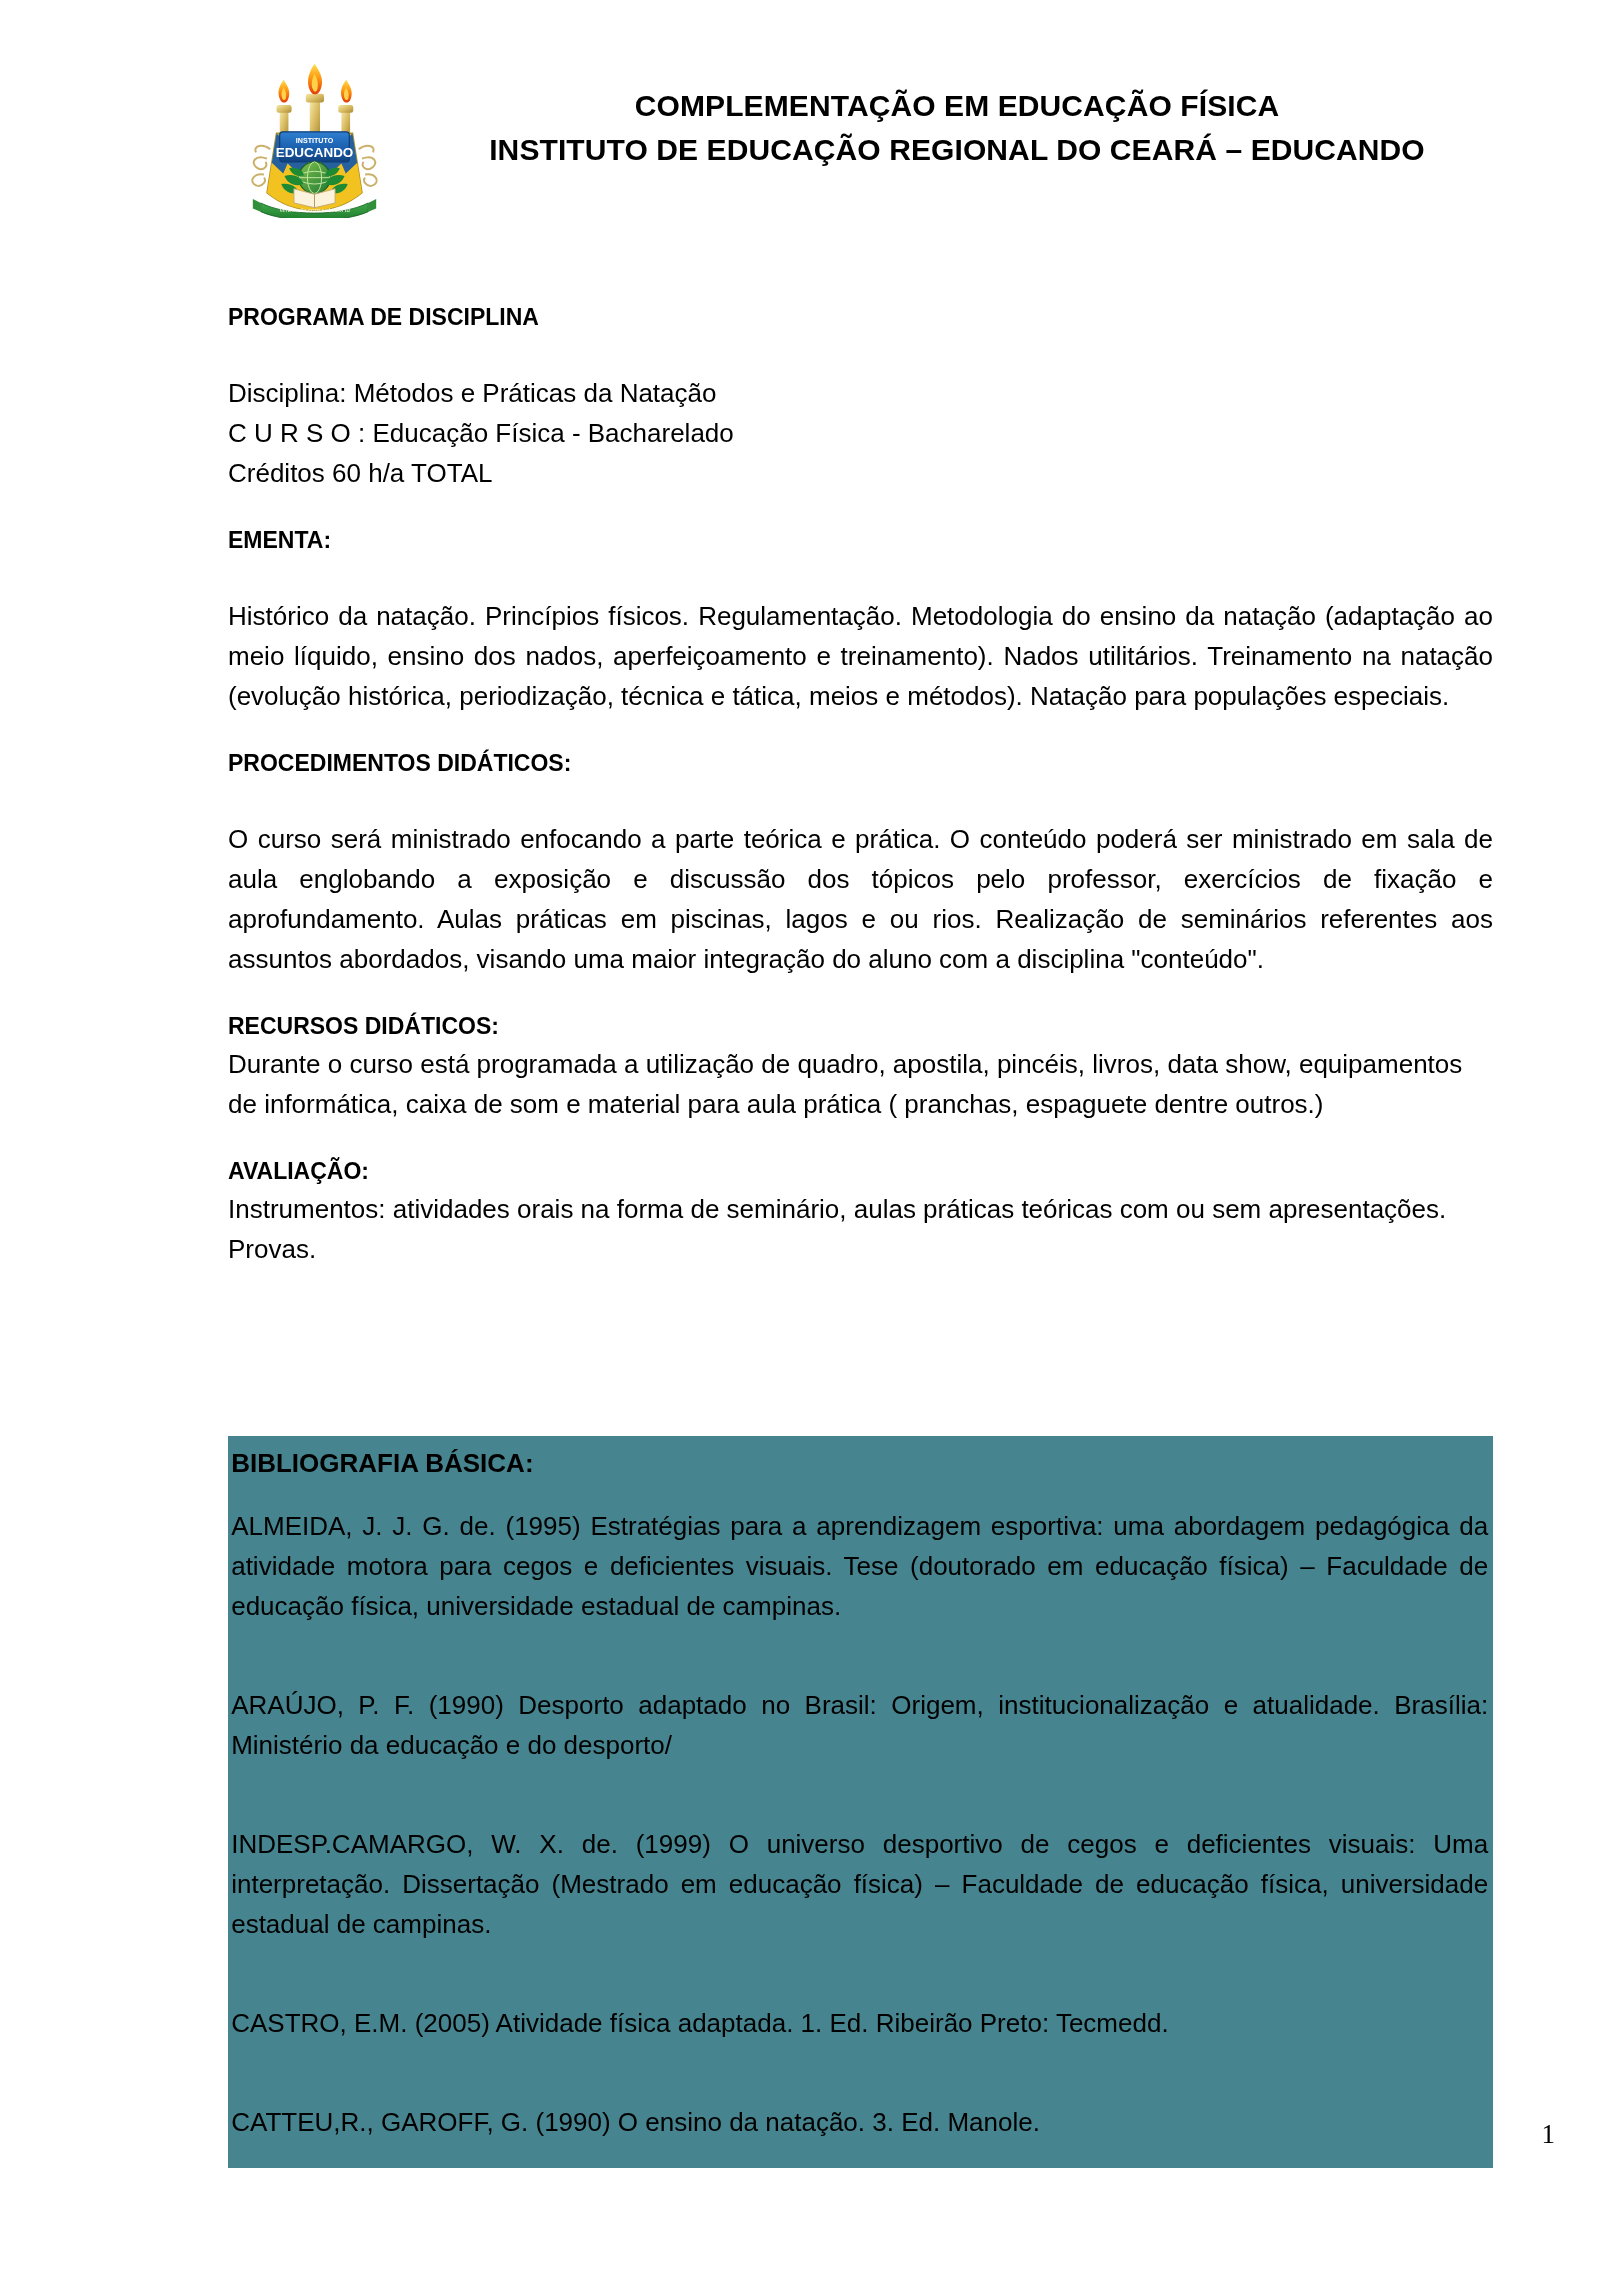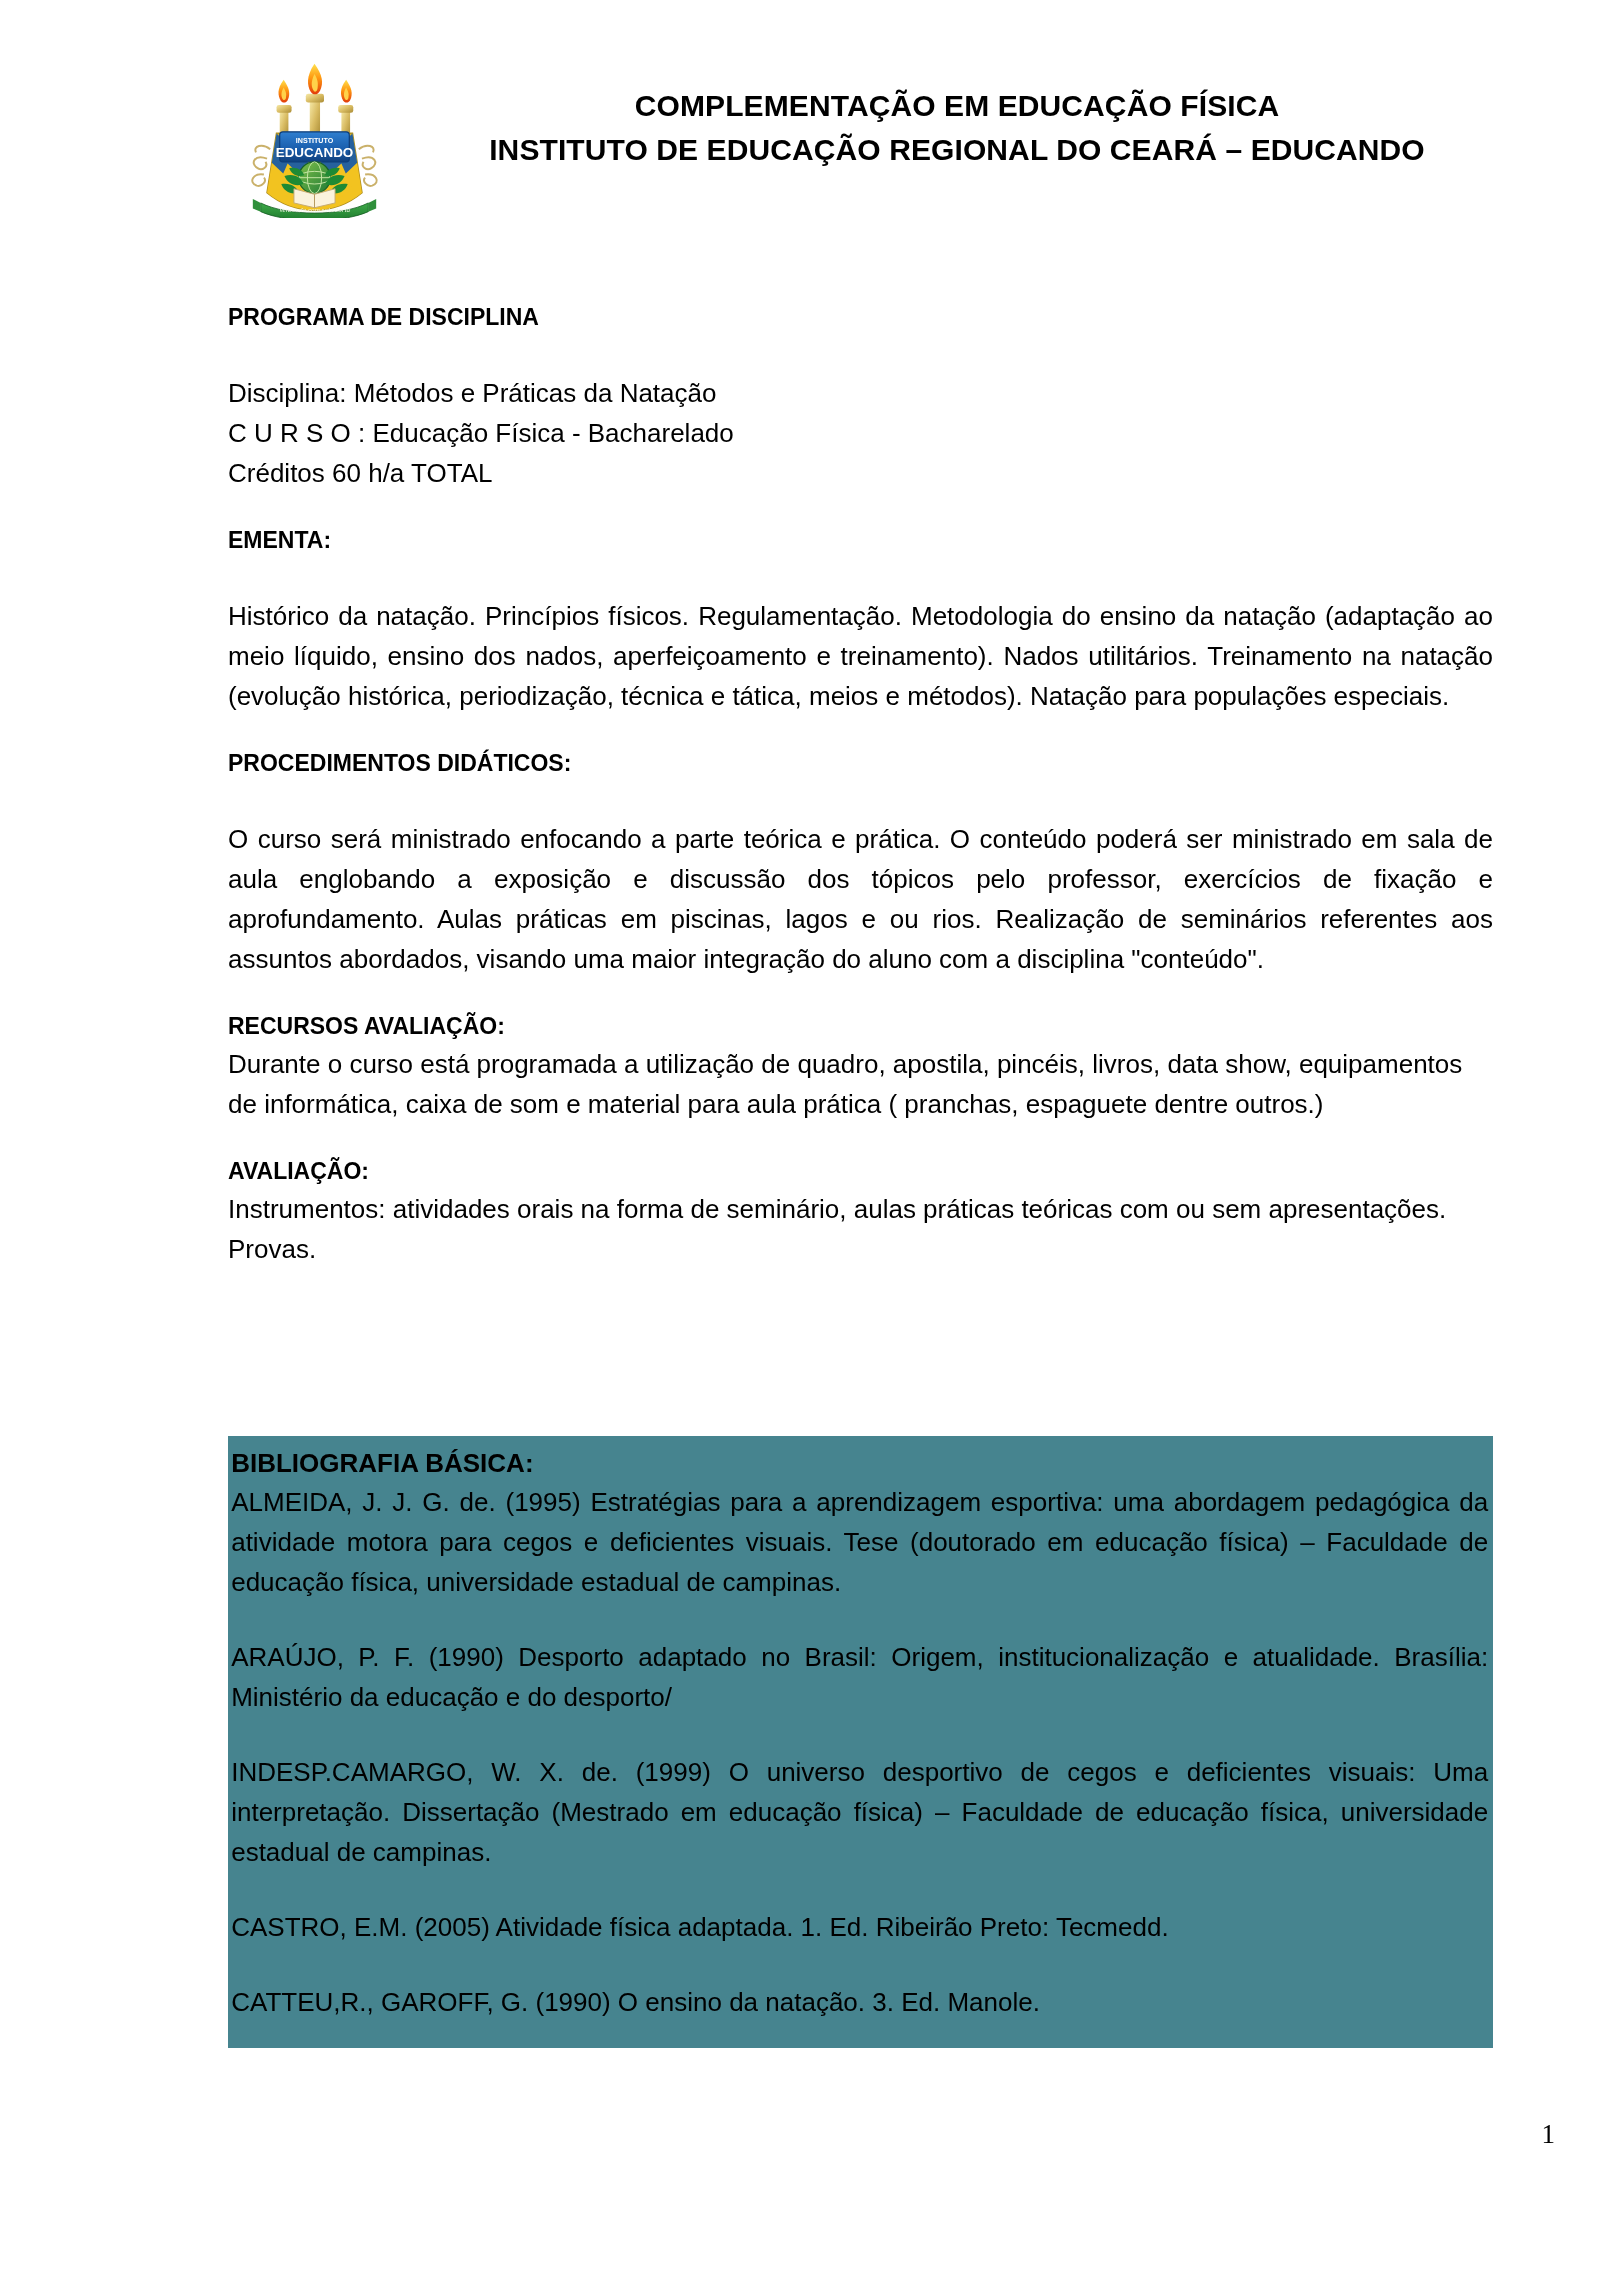--- a/index.html
+++ b/index.html
@@ -103,20 +103,21 @@
     line-height: 38px;
     color: #000000;
   }
   .biblio-entry {
     font-family: "Liberation Sans", sans-serif;
     font-size: 26px;
     line-height: 40px;
     color: #000000;
     text-align: justify;
     text-justify: inter-word;
+    margin-top: 24px;
   }
   .biblio-entry.noj { text-align: left; }
   .biblio-space { height: 35px; }
 
   
   .page-number {
     position: absolute;
     right: 68px;
     top: 2118px;
     font-family: "Liberation Serif", serif;
@@ -249,21 +250,21 @@
     <div class="gap-md"></div>
 
     <div class="h-bold">PROCEDIMENTOS DIDÁTICOS:</div>
 
     <div class="gap-lg"></div>
 
     <div class="p-just">O curso será ministrado enfocando a parte teórica e prática. O conteúdo poderá ser ministrado em sala de aula englobando a exposição e discussão dos tópicos pelo professor, exercícios de fixação e aprofundamento. Aulas práticas em piscinas, lagos e ou rios. Realização de seminários referentes aos assuntos abordados, visando uma maior integração do aluno  com a disciplina "conteúdo".</div>
 
     <div class="gap-md"></div>
 
-    <div class="h-bold">RECURSOS AVALIAÇÃO:</div>
+    <div class="h-bold">RECURSOS DIDÁTICOS:</div>
 
     <div class="p-plain">Durante o curso está programada a utilização de quadro, apostila, pincéis, livros, data show, equipamentos de informática, caixa de som e material para aula prática ( pranchas,  espaguete dentre outros.)</div>
 
     <div class="gap-md"></div>
 
     <div class="h-bold">AVALIAÇÃO:</div>
 
     <div class="p-plain">Instrumentos:  atividades orais na forma de seminário, aulas práticas teóricas com ou sem apresentações. Provas.</div>
   </div>
 

